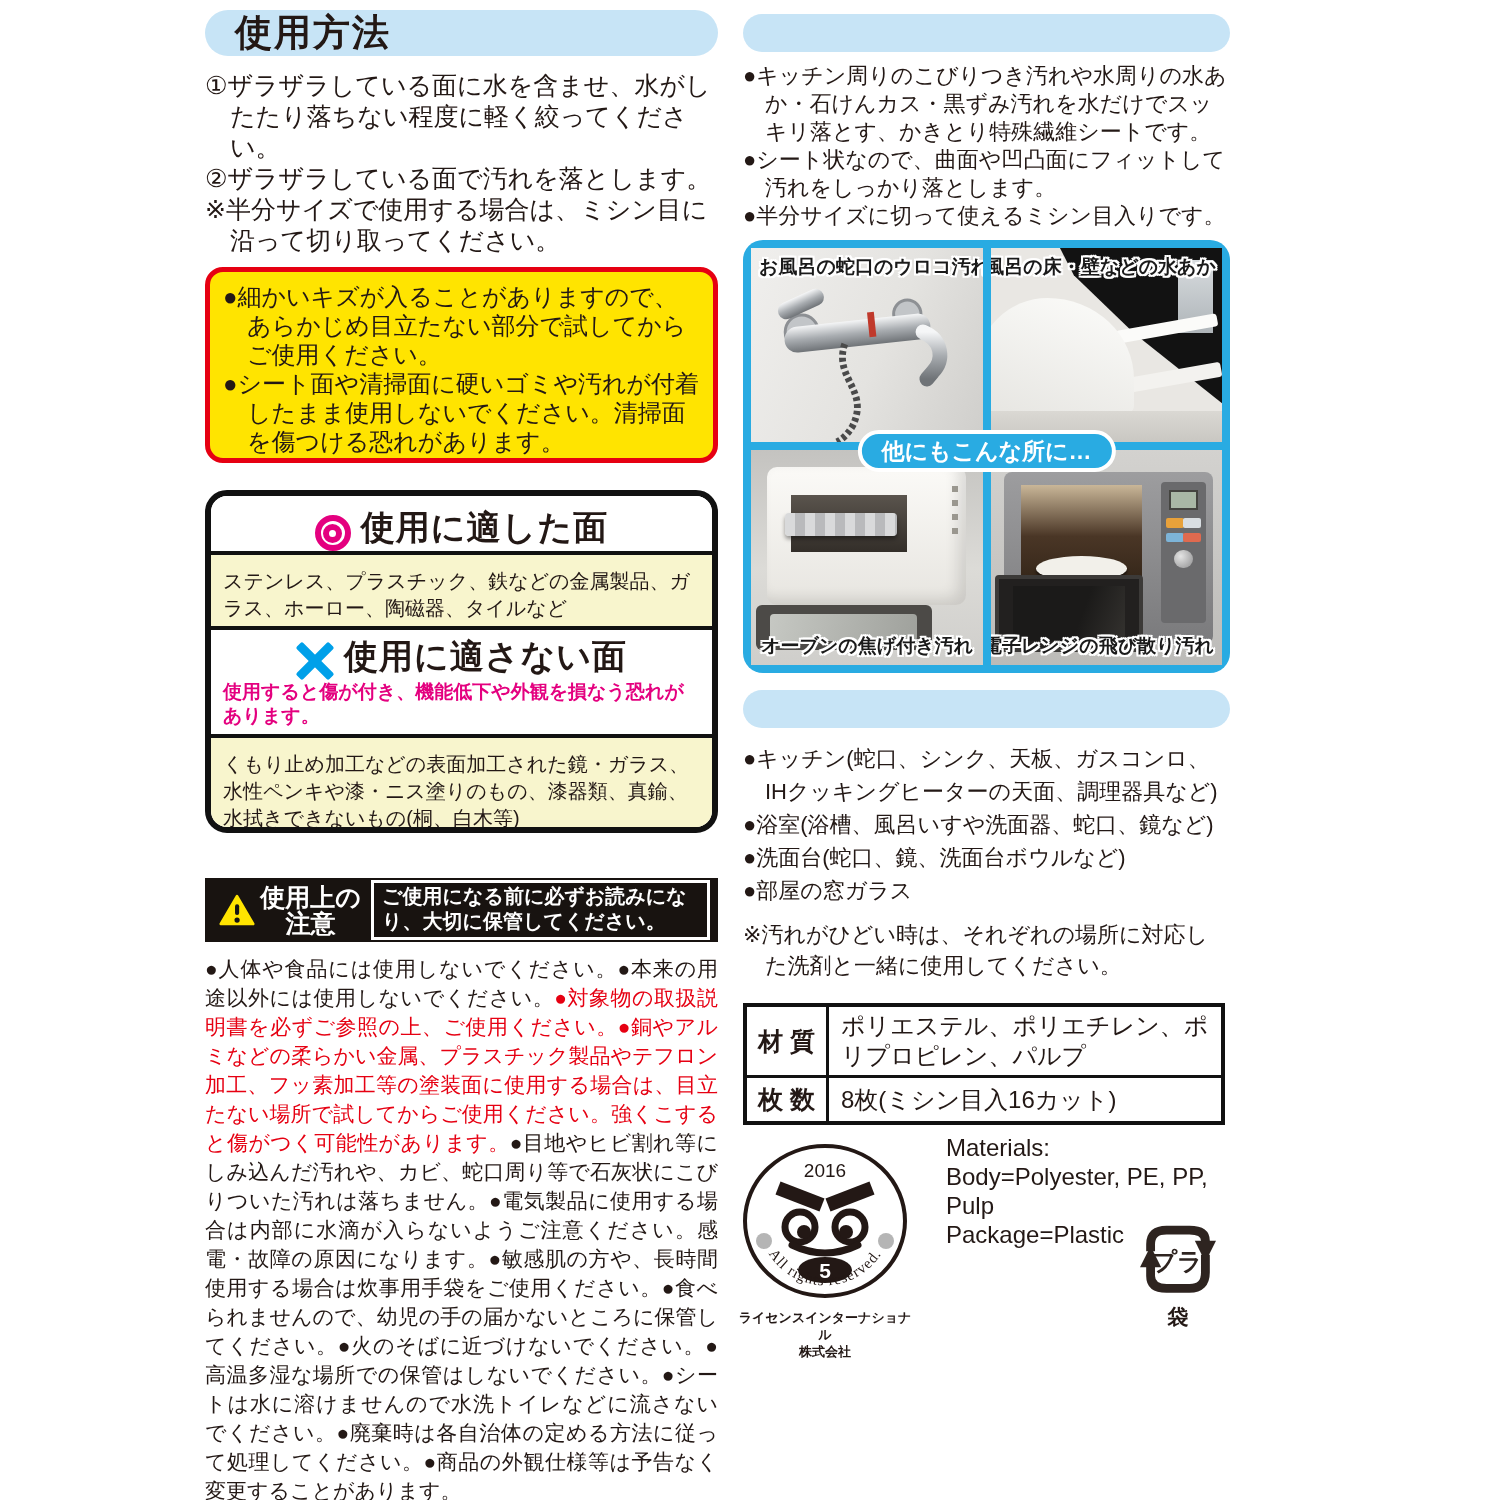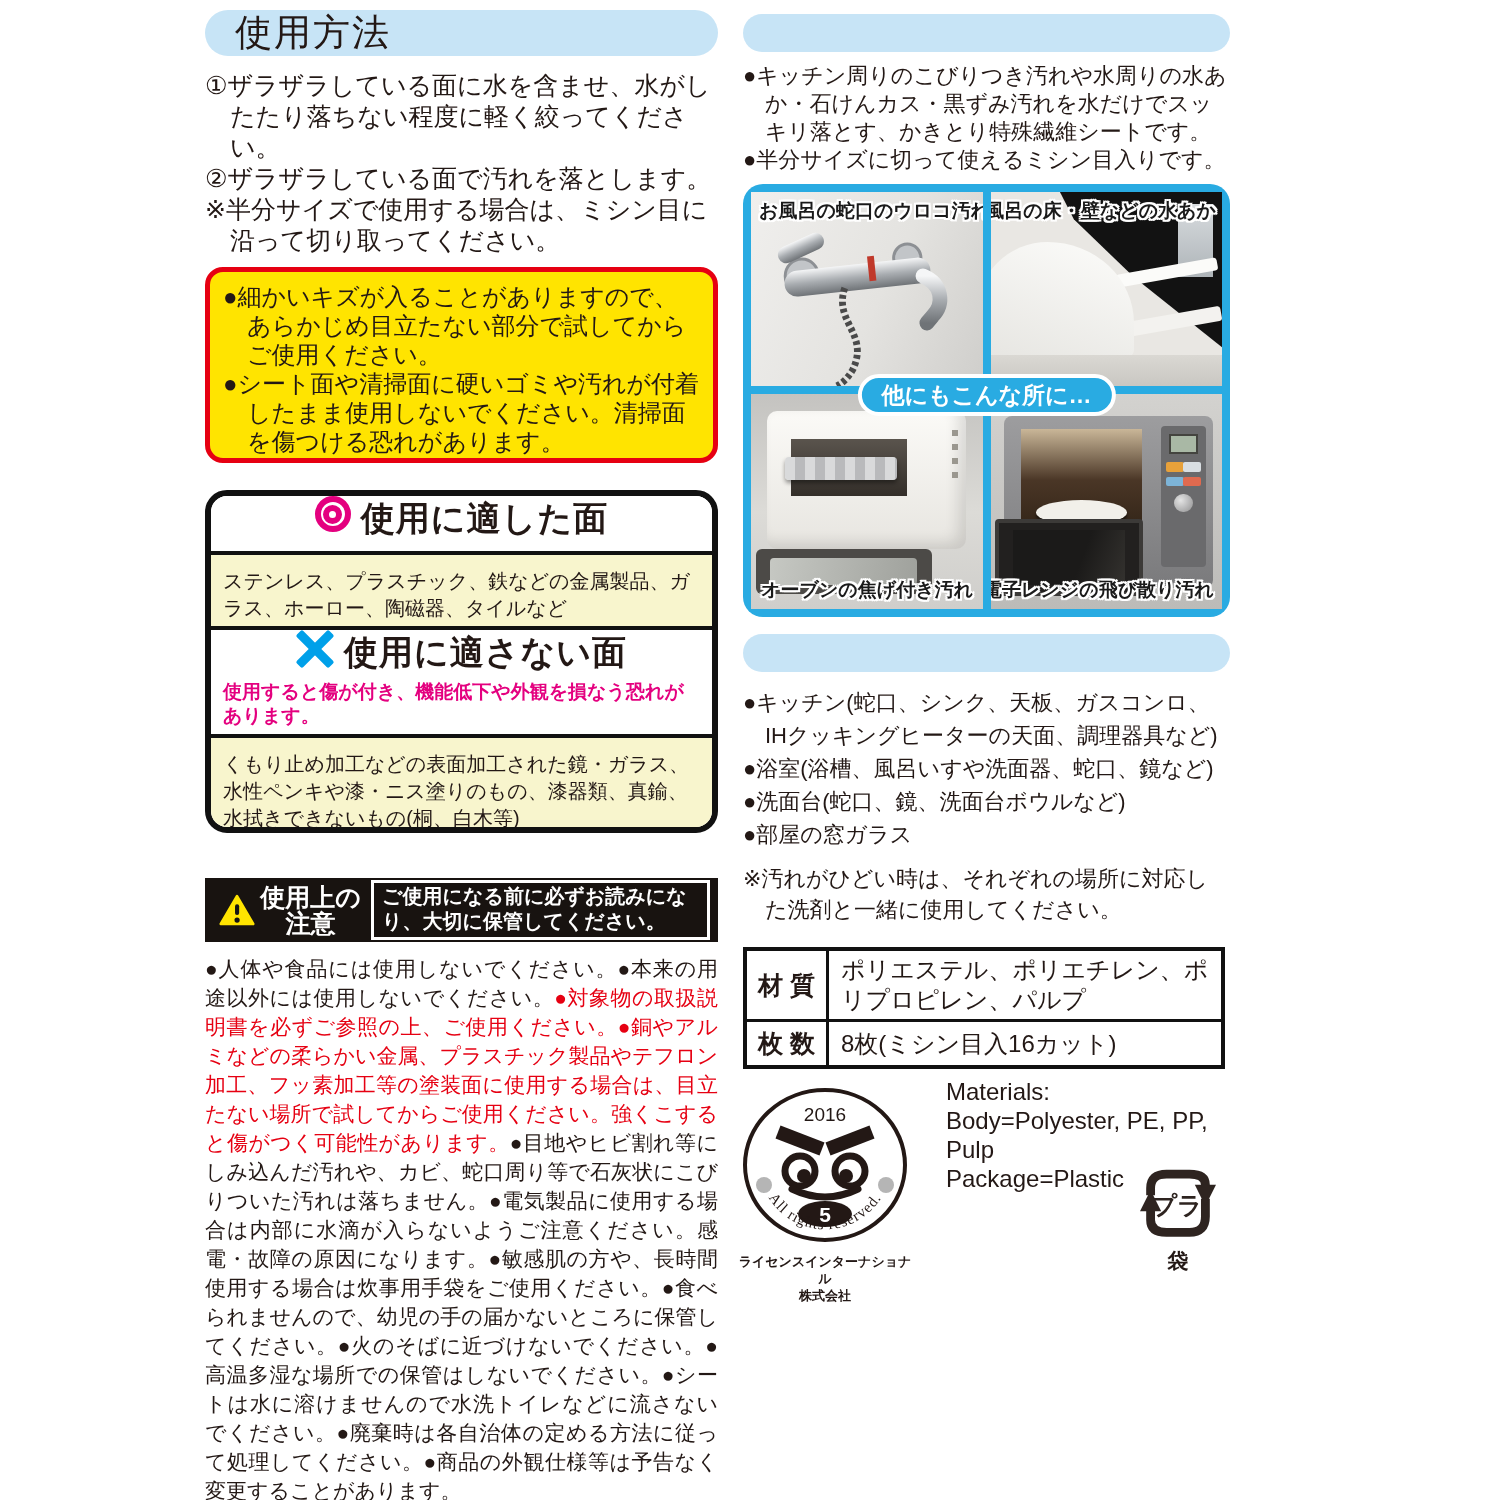--- a/index.html
+++ b/index.html
@@ -16,31 +16,31 @@
   html,body{background:#ffffff;}
   body{font-family:"Liberation Sans","DejaVu Sans",sans-serif;color:var(--ink);}
   .page{position:relative;width:1500px;height:1500px;background:#fff;overflow:hidden;}
 
   .col-left{position:absolute;left:205px;top:0;width:513px;}
   .col-right{position:absolute;left:743px;top:0;width:487px;}
 
   
   .header-pill{margin-top:10px;height:46px;background:var(--blue-pill);border-radius:23px;
     display:flex;align-items:center;padding-left:30px;}
-  .header-pill span{font-size:37px;font-weight:normal;letter-spacing:2px;text-align:center;}
+  .header-pill span{font-size:37px;font-weight:bold;letter-spacing:2px;text-align:center;}
 
   .steps{margin-top:14px;font-size:25px;line-height:31px;}
   .step{padding-left:1em;text-indent:-1em;}
 
   .warn-box{margin-top:11px;height:196px;background:var(--yellow);border:5px solid var(--red);
     border-radius:18px;padding:10px 13px;font-size:24px;line-height:29px;font-weight:500;}
   .warn-item{padding-left:1em;text-indent:-1em;}
 
   .surfaces{margin-top:27px;height:343px;border:6px solid #111;border-radius:22px;overflow:hidden;background:#fff;}
-  .s-head{height:55px;display:flex;align-items:flex-start;justify-content:center;gap:10px;background:#fff;}
+  .s-head{height:55px;display:flex;align-items:flex-end;justify-content:center;gap:10px;background:#fff;}
   .s-head .ttl{font-size:34px;font-weight:bold;letter-spacing:1px;}
   .s-div{height:4px;background:#111;}
   .s-cream{background:var(--cream);padding:13px 12px;font-size:20px;line-height:27px;}
   .s-cream.c1{height:71px;}
   .s-cream.c2{height:auto;padding-bottom:10px;}
   .s-white2{background:#fff;padding-bottom:6px;}
   .s-white2 .s-head{height:50px;}
   .pink-note{color:var(--magenta);font-weight:bold;font-size:19px;line-height:24px;padding:0 12px;}
 
   .mark-dbl{width:36px;height:36px;border:6px solid var(--magenta);border-radius:50%;
@@ -198,20 +198,21 @@
 
     <div class="caution-par"><span>●人体や食品には使用しないでください。●本来の用途以外には使用しないでください。</span><span class="red">●対象物の取扱説明書を必ずご参照の上、ご使用ください。●銅やアルミなどの柔らかい金属、プラスチック製品やテフロン加工、フッ素加工等の塗装面に使用する場合は、目立たない場所で試してからご使用ください。強くこすると傷がつく可能性があります。</span><span>●目地やヒビ割れ等にしみ込んだ汚れや、カビ、蛇口周り等で石灰状にこびりついた汚れは落ちません。●電気製品に使用する場合は内部に水滴が入らないようご注意ください。感電・故障の原因になります。●敏感肌の方や、長時間使用する場合は炊事用手袋をご使用ください。●食べられませんので、幼児の手の届かないところに保管してください。●火のそばに近づけないでください。●高温多湿な場所での保管はしないでください。●シートは水に溶けませんので水洗トイレなどに流さないでください。●廃棄時は各自治体の定める方法に従って処理してください。●商品の外観仕様等は予告なく変更することがあります。</span></div>
   </div>
 
   <div class="col-right">
 
     <div class="pill-bar p1"></div>
 
     <div class="features">
       <div class="feat">●キッチン周りのこびりつき汚れや水周りの水あか・石けんカス・黒ずみ汚れを水だけでスッキリ落とす、かきとり特殊繊維シートです。</div>
+      <div class="feat">●シート状なので、曲面や凹凸面にフィットして汚れをしっかり落とします。</div>
       <div class="feat">●半分サイズに切って使えるミシン目入りです。</div>
     </div>
 
     <div class="photo-grid">
       <div class="ph">
         <div class="art ph1">
           <svg width="100%" height="100%" viewBox="0 0 237 194" preserveAspectRatio="none">
             <defs>
               <linearGradient id="chrome" x1="0" y1="0" x2="0" y2="1">
                 <stop offset="0" stop-color="#f5f6f7"></stop>

